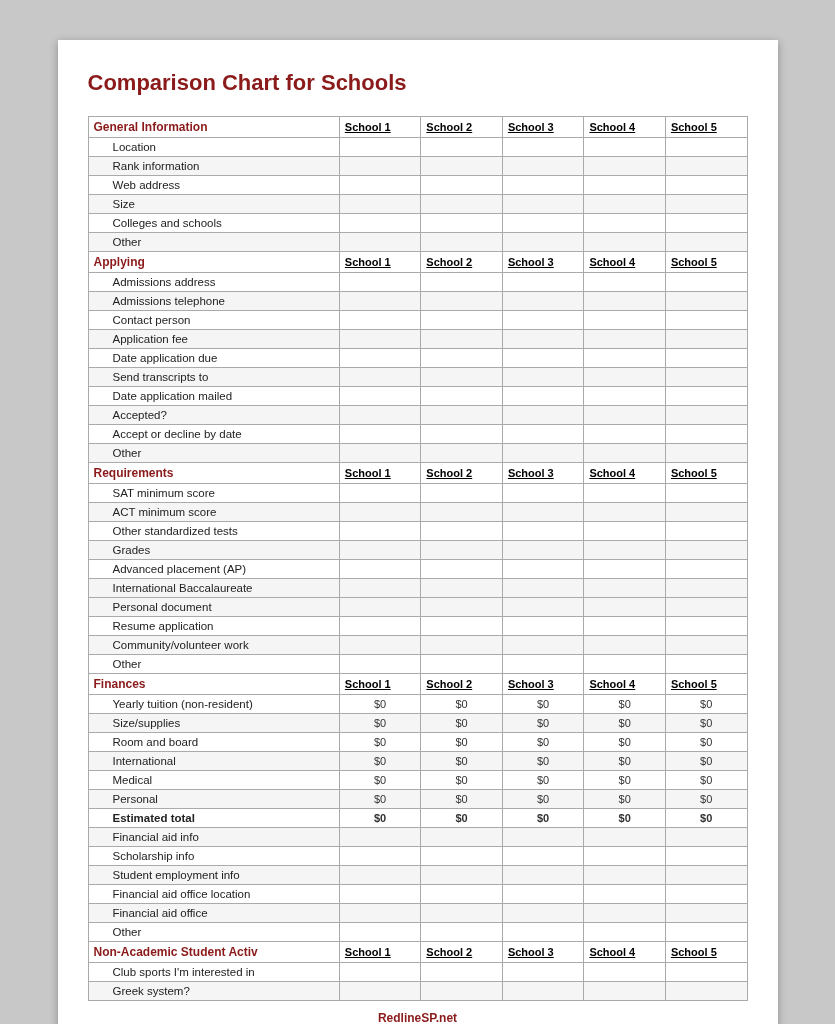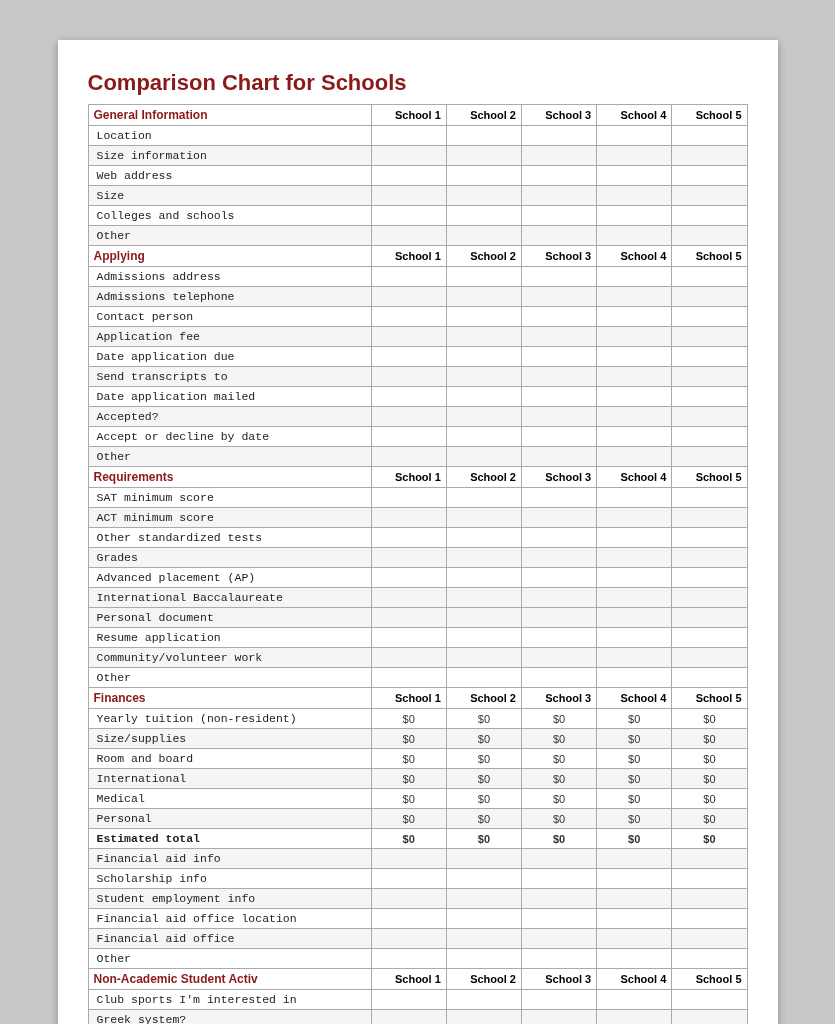--- a/index.html
+++ b/index.html
@@ -16,51 +16,51 @@
       background: #fff;
       width: 720px;
       margin: 40px auto 20px auto;
       padding: 30px 30px 20px 30px;
       box-shadow: 0 2px 8px rgba(0,0,0,0.3);
     }
     .page-title {
       font-size: 22px;
       font-weight: bold;
       color: #8B1A1A;
-      margin-bottom: 8px;
+      margin-bottom: 20px;
     }
     table {
       width: 100%;
       border-collapse: collapse;
       font-size: 11.5px;
     }
     th, td {
       border: 1px solid #aaa;
       padding: 3px 5px;
     }
     .section-header td {
       background: #fff;
       color: #8B1A1A;
       font-weight: bold;
       font-size: 12px;
     }
     .section-header td:first-child {
       color: #8B1A1A;
     }
     .section-header td:not(:first-child) {
-      text-align: right;
+      text-align: left;
       font-weight: bold;
       color: #000;
       font-size: 11px;
+      text-decoration: underline;
     }
     .row-label {
       background: #fff;
       color: #222;
-      padding-left: 8px;
-      font-family: Liberation Mono, monospace;
+      padding-left: 24px;
     }
     .data-cell {
       background: #fff;
       text-align: center;
       color: #333;
       font-size: 11px;
     }
     .alt-row td {
       background: #f5f5f5;
     }
@@ -92,21 +92,21 @@
         </tr>
         <tr>
           <td class="row-label">Location</td>
           <td class="data-cell"></td>
           <td class="data-cell"></td>
           <td class="data-cell"></td>
           <td class="data-cell"></td>
           <td class="data-cell"></td>
         </tr>
         <tr class="alt-row">
-          <td class="row-label">Size information</td>
+          <td class="row-label">Rank information</td>
           <td class="data-cell"></td>
           <td class="data-cell"></td>
           <td class="data-cell"></td>
           <td class="data-cell"></td>
           <td class="data-cell"></td>
         </tr>
         <tr>
           <td class="row-label">Web address</td>
           <td class="data-cell"></td>
           <td class="data-cell"></td>

